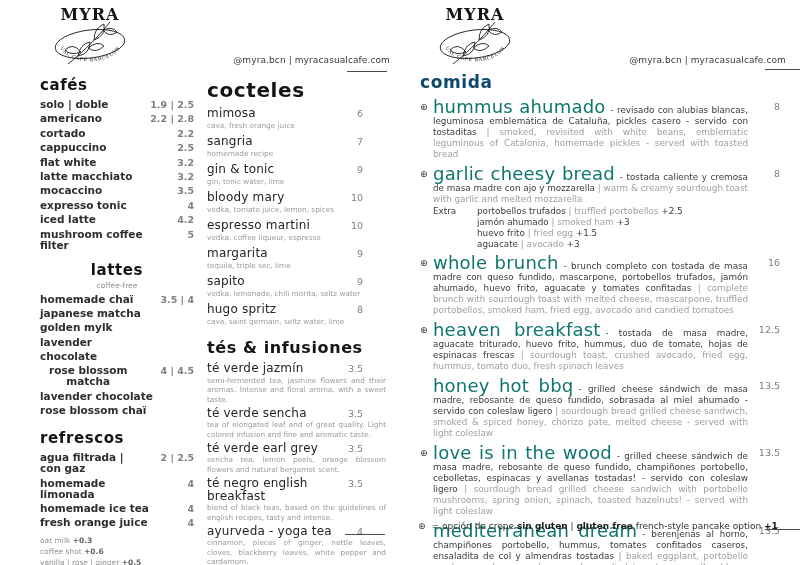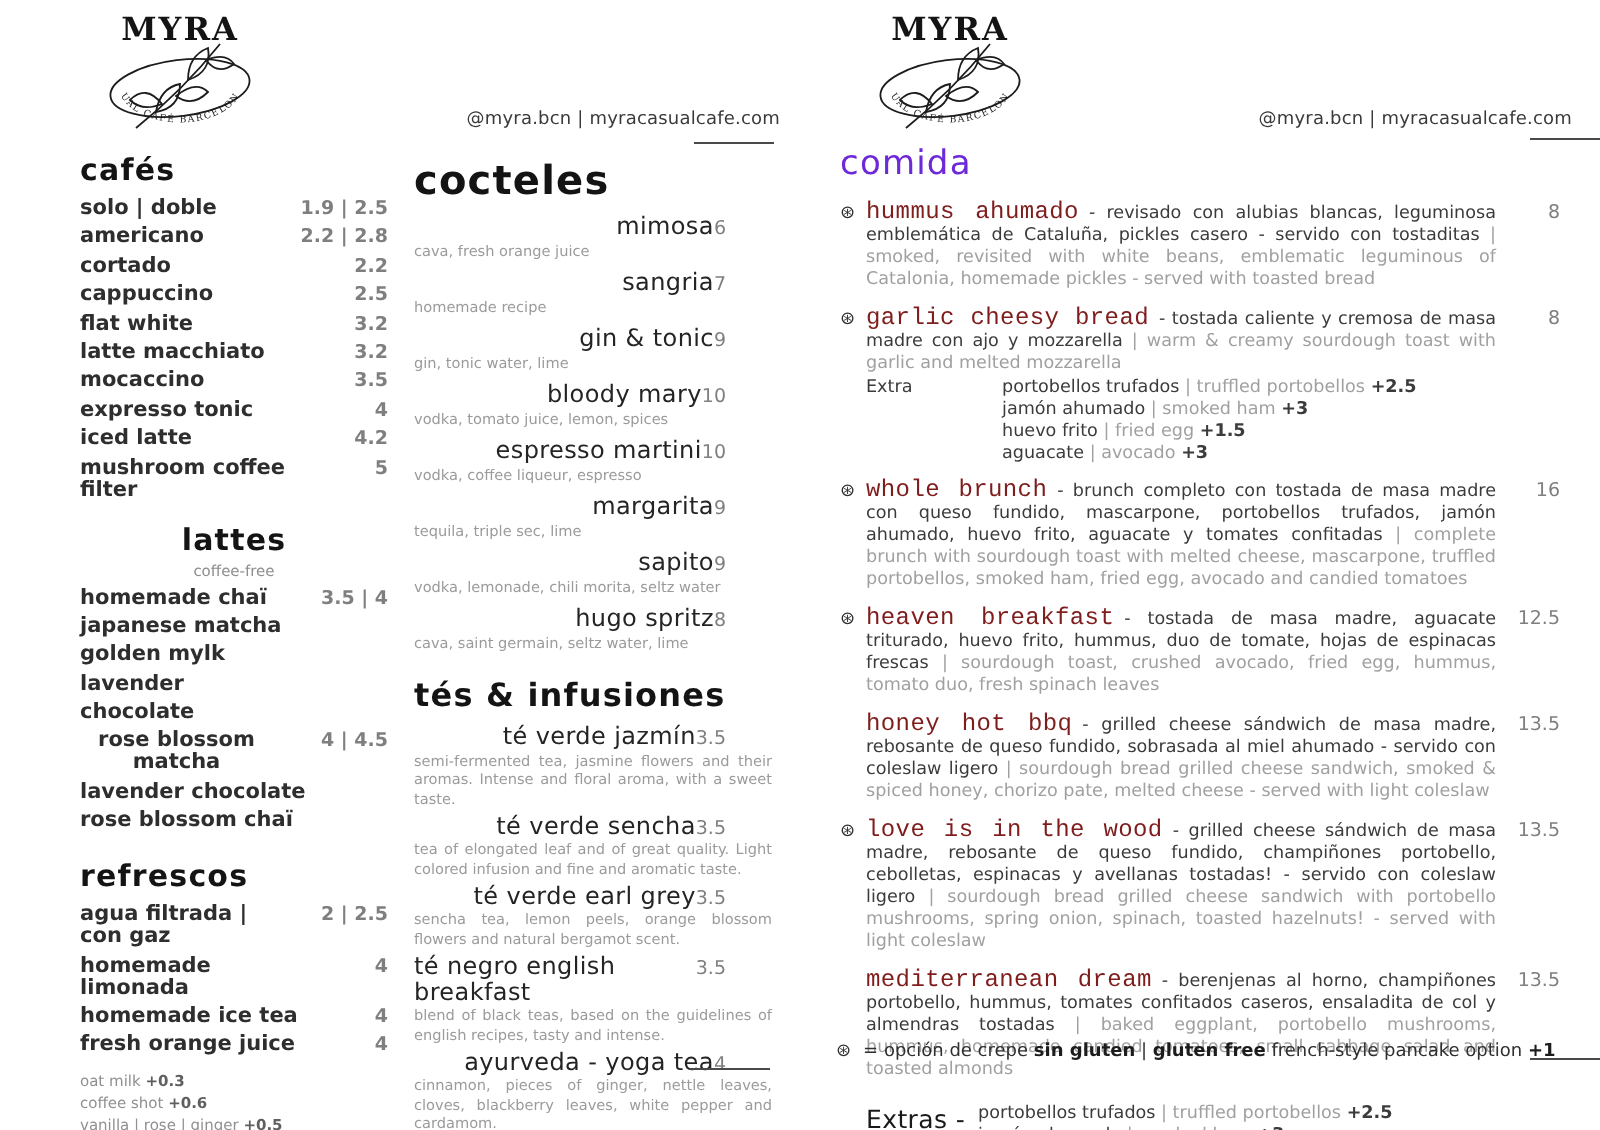--- a/index.html
+++ b/index.html
@@ -31,44 +31,44 @@
   .mprice{font-size:9.5px;color:#7f7f7f;white-space:nowrap;margin-left:24px;}
   .sect-block{margin-bottom:0;}
   #lattes-section{margin-top:10px;text-align:center;}
   #refrescos-section{margin-top:13px;}
   .notes{margin-top:7px;}
   .noterow{font-size:7.5px;color:#909090;line-height:11px;}
   .noterow b{color:#5f5f5f;}
 
   
   .c2item{margin-bottom:5px;}
-  .c2row{display:flex;justify-content:flex-end;align-items:baseline;width:156px;}
+  .c2row{display:flex;justify-content:space-between;align-items:baseline;width:156px;}
   .c2name{font-size:12px;color:#242424;line-height:13px;letter-spacing:0.2px;}
   .c2price{font-size:9.5px;color:#7f7f7f;}
   .c2desc{font-size:7.3px;color:#9b9b9b;line-height:9px;margin-top:1px;}
   #tes-section{margin-top:12px;}
   .teaitem{margin-bottom:2.5px;}
   .teadesc{font-size:7.3px;color:#9b9b9b;line-height:9.5px;text-align:justify;margin-top:0.5px;}
 
   
   #comida{position:absolute;left:20px;top:72px;width:360px;}
-  h2.comida-title{font-size:17px;font-weight:400;color:#6d28d9;margin:0 0 8px 0;letter-spacing:0.6px;}
+  h2.comida-title{font-size:17px;font-weight:700;color:#0c4a6e;margin:0 0 8px 0;letter-spacing:0.6px;}
   .citem{display:flex;margin-bottom:6px;}
   .cicon{width:13px;flex:none;font-size:9px;color:#2c2c2c;line-height:15px;}
   .cbody{flex:1;font-size:8.8px;line-height:11px;text-align:justify;}
-  .cname{font-size:12px;color:#7f1d1d;letter-spacing:0.2px;padding-right:5px;line-height:13px;font-family:Liberation Mono, monospace;}
+  .cname{font-size:18px;color:#0f766e;letter-spacing:0.2px;padding-right:5px;line-height:13px;}
   .ces{color:#3b3b3b;font-weight:500;}
   .cen{color:#a0a0a0;}
   .cprice{width:32px;flex:none;text-align:right;font-size:9.5px;color:#7f7f7f;line-height:14px;}
-  .extra-block{display:flex;margin-top:1px;gap:24px;}
+  .extra-block{display:flex;margin-top:1px;}
   .extra-label{width:44px;flex:none;color:#3b3b3b;}
   .exrow{line-height:11px;text-align:left;}
   .ex-es{color:#3b3b3b;}
   .ex-en{color:#a0a0a0;}
-  .ex-plus{color:#3b3b3b;font-weight:bold;}
+  .ex-plus{color:#3b3b3b;font-weight:normal;}
   #extras-final .extra-label2{width:56px;flex:none;font-size:12.5px;color:#1a1a1a;letter-spacing:0.2px;}
   #extras-final{display:flex;margin:10px 0 0 13px;font-size:8.8px;}
   .footnote{position:absolute;left:18px;top:521px;font-size:9px;color:#2f2f2f;}
   .footnote .fn-icon{font-size:9px;padding-right:6px;}
   .footnote b{color:#1c1c1c;}
 
   svg text{font-family:"DejaVu Serif","Liberation Serif",serif;}
 </style>
 </head>
 <body>

